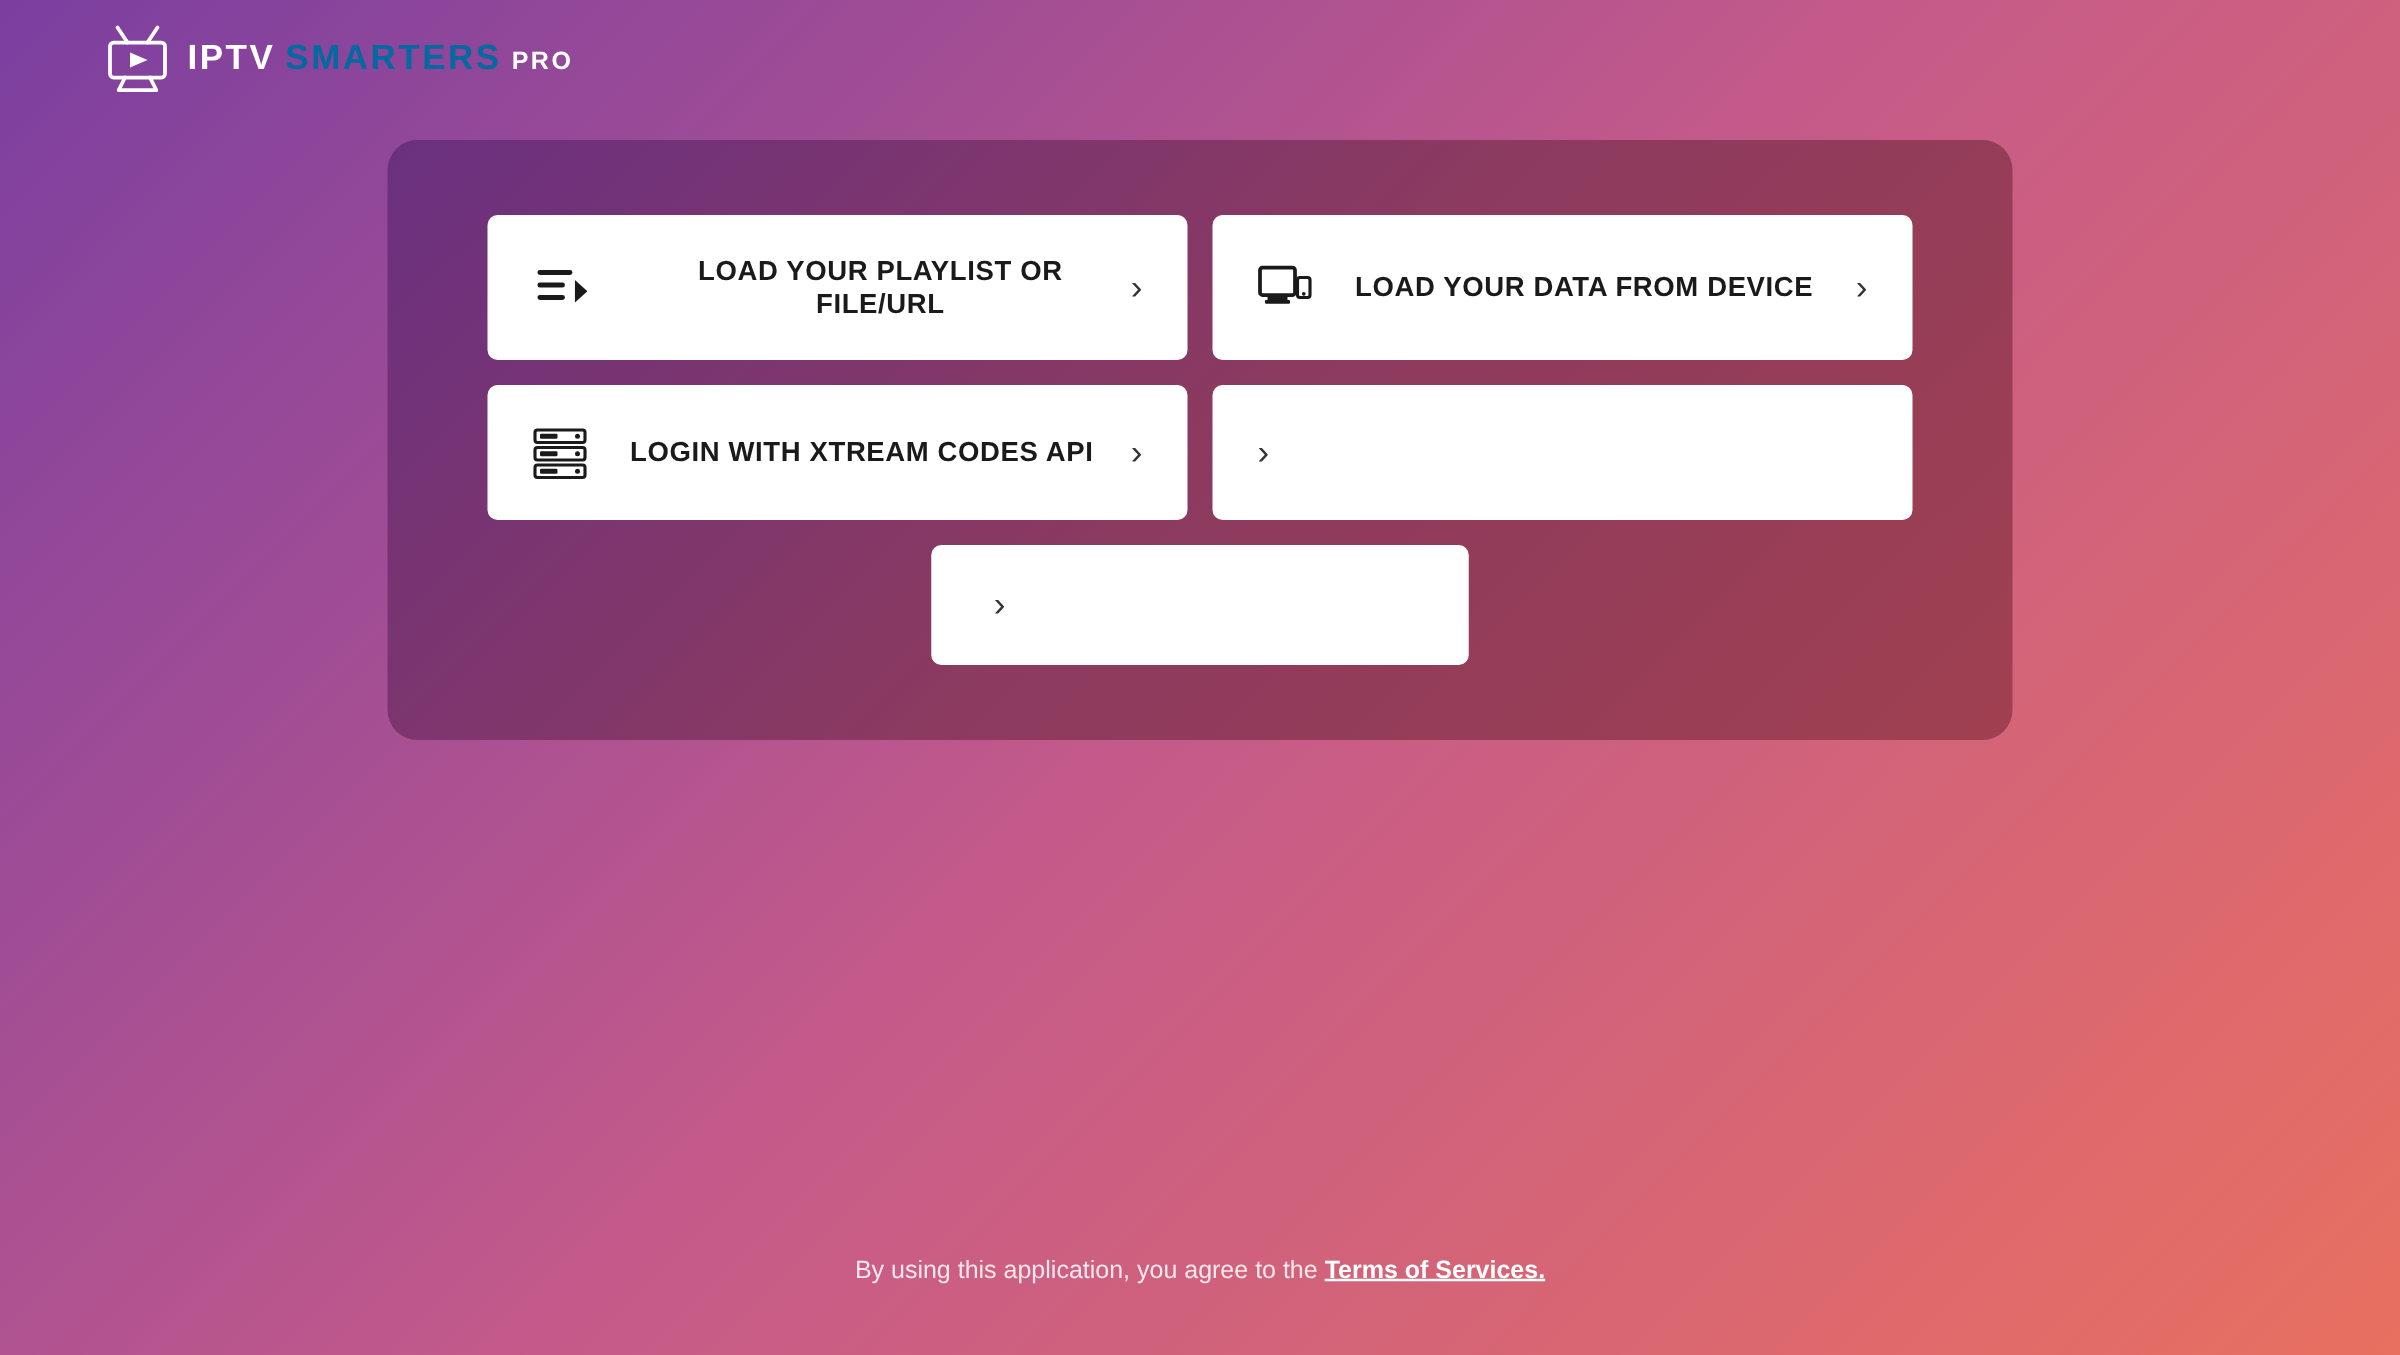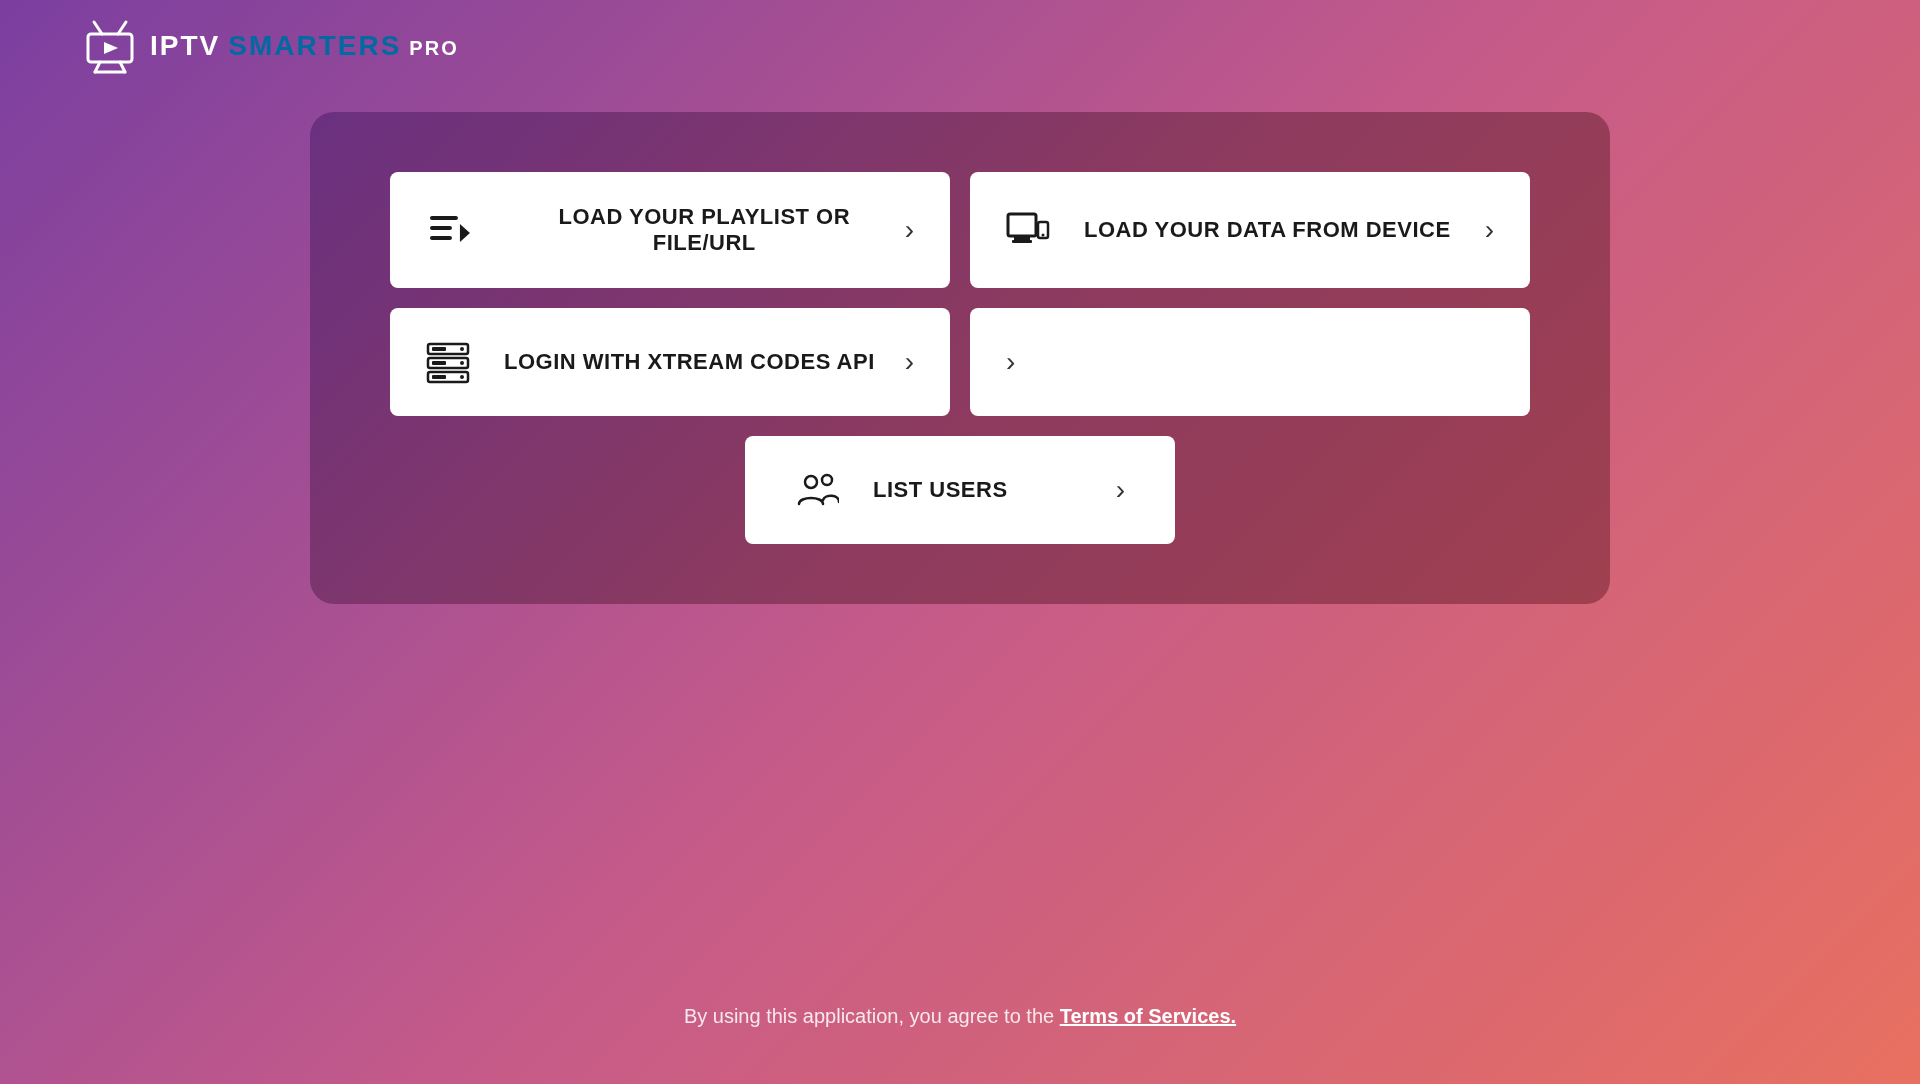--- a/index.html
+++ b/index.html
@@ -232,30 +232,20 @@
     </button>
 
     <button class="action-button">
       <span class="chevron-icon">›</span>
     </button>
 
   </div>
 
   <div class="center-button-wrapper">
     <button class="action-button-center">
-      <div class="button-left">
-        <svg class="icon-svg" viewBox="0 0 44 44" fill="none" xmlns="http://www.w3.org/2000/svg">
-
-          <circle cx="16" cy="14" r="6" stroke="#1a1a1a" stroke-width="2.5" fill="none"></circle>
-          <path d="M4 36 C4 28 28 28 28 36" stroke="#1a1a1a" stroke-width="2.5" stroke-linecap="round" fill="none"></path>
-          <circle cx="32" cy="12" r="5" stroke="#1a1a1a" stroke-width="2.5" fill="none"></circle>
-          <path d="M28 32 C30 26 44 26 44 34" stroke="#1a1a1a" stroke-width="2.5" stroke-linecap="round" fill="none"></path>
-        </svg>
-        <span class="button-label">LIST USERS</span>
-      </div>
       <span class="chevron-icon">›</span>
     </button>
   </div>
 </div>
 
 <div class="footer">
   <span>By using this application, you agree to the </span><a href="#">Terms of Services.</a>
 </div>
 
 </body></html>

